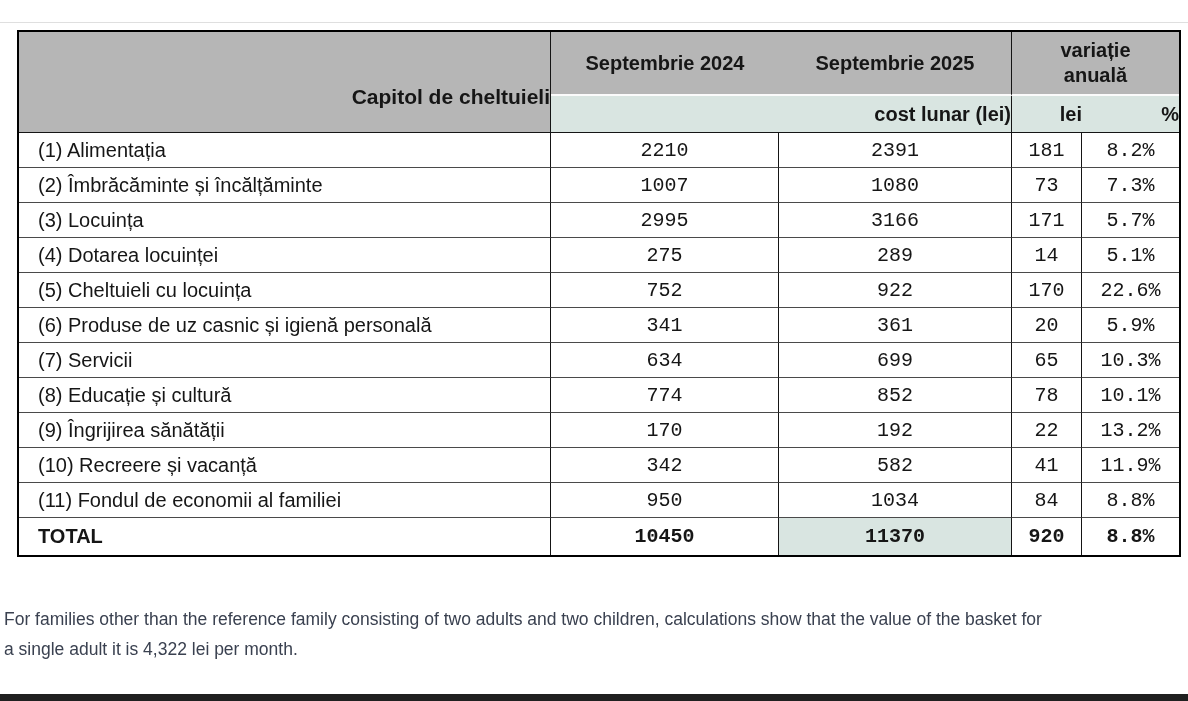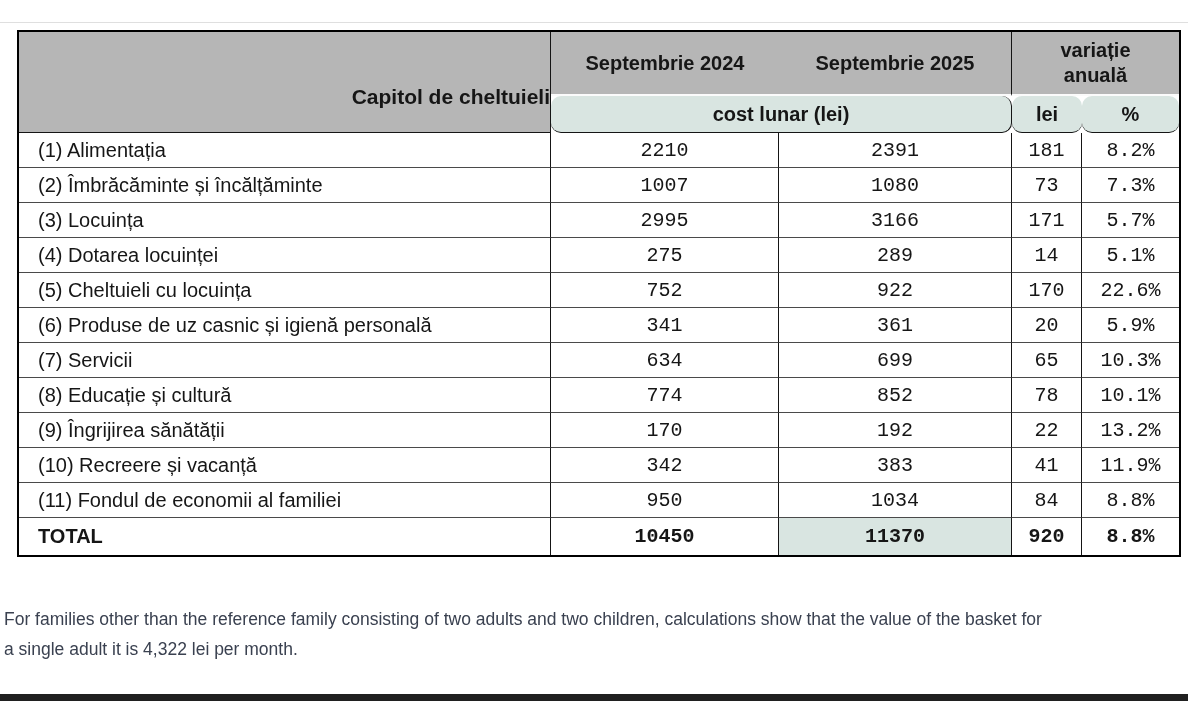--- a/index.html
+++ b/index.html
@@ -34,22 +34,22 @@
   tr.hrow1{height:64px;}
   th.gray{background:var(--header-gray);font-weight:bold;text-align:center;
     border-bottom:2px solid #fbfbfb;}
   th.capitol{background:var(--header-gray);text-align:right;vertical-align:bottom;
     padding:0 0 23px 9px;font-weight:bold;font-size:21px;
     border-bottom:1px solid var(--line-strong);}
   .varwrap{max-width:110px;margin:0 auto;white-space:normal;line-height:1.25;}
 
   
   tr.hrow2{height:37px;}
-  td.teal{background:var(--subheader-teal);font-weight:bold;text-align:center;
-    border-bottom:1px solid var(--line-strong);border-radius:10px;}
+  td.teal{background:var(--subheader-teal);font-weight:bold;text-align:right;
+    border-bottom:1px solid var(--line-strong);}
 
   
   tr.drow{height:35px;}
   td.lbl{text-align:left;padding-left:19px;}
   td.num{text-align:center;font-family:Liberation Mono, monospace;}
   .nr{border-right:none;}
 
   
   tr.total{height:37px;}
   tr.total td{font-weight:bold;border-bottom:none;}
@@ -151,21 +151,21 @@
       <tr class="drow">
         <td class="lbl">(9) Îngrijirea sănătății</td>
         <td class="num">170</td>
         <td class="num">192</td>
         <td class="num">22</td>
         <td class="num lastcol">13.2%</td>
       </tr>
       <tr class="drow">
         <td class="lbl">(10) Recreere și vacanță</td>
         <td class="num">342</td>
-        <td class="num">383</td>
+        <td class="num">582</td>
         <td class="num">41</td>
         <td class="num lastcol">11.9%</td>
       </tr>
       <tr class="drow">
         <td class="lbl">(11) Fondul de economii al familiei</td>
         <td class="num">950</td>
         <td class="num">1034</td>
         <td class="num">84</td>
         <td class="num lastcol">8.8%</td>
       </tr>

